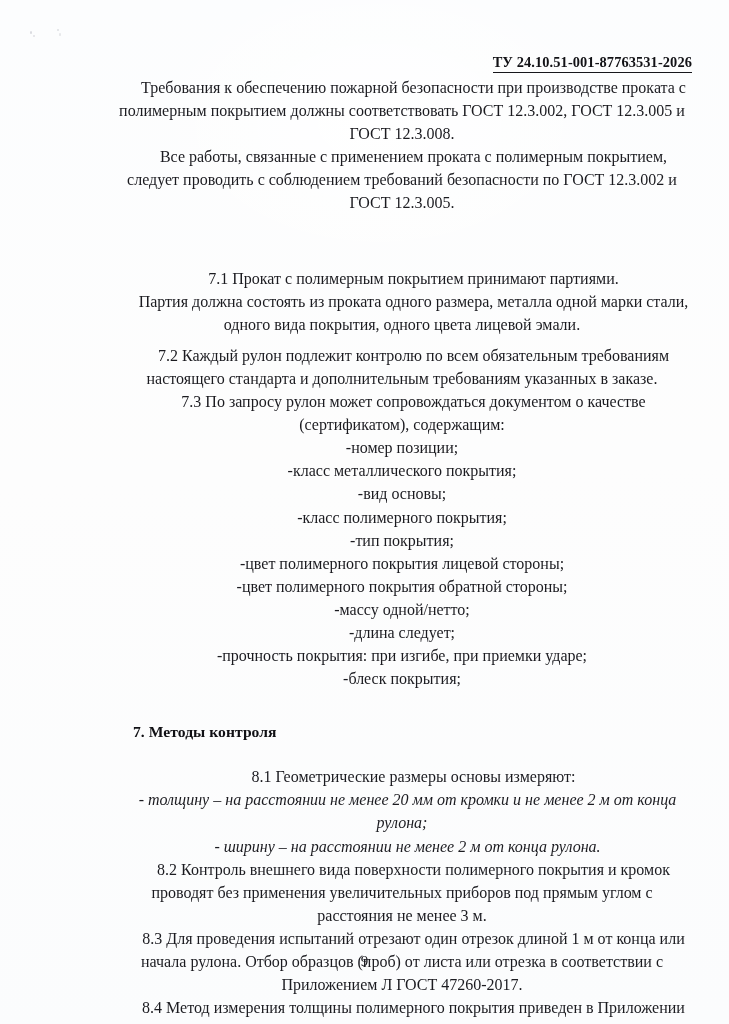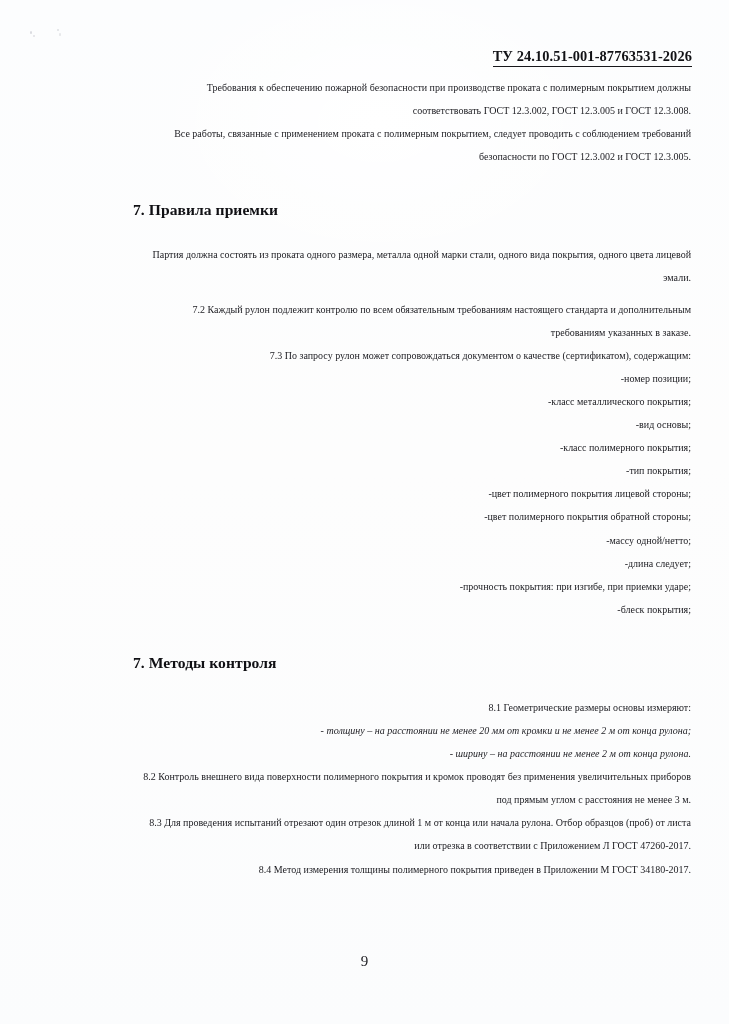--- a/index.html
+++ b/index.html
@@ -31,44 +31,44 @@
     position: absolute;
     background: #b9bcc4;
     opacity: .55;
     border-radius: 50%;
     pointer-events: none;
   }
 
   
   #doc-header {
     position: absolute;
-    top: 48px;
+    top: 54px;
     right: 37px;
     font-weight: bold;
     font-size: 14.4px;
     letter-spacing: .1px;
     border-bottom: 1.4px solid #17171b;
     padding-bottom: 1px;
     white-space: nowrap;
     color: #121216;
   }
 
   
   #content {
     position: absolute;
     left: 113px;
     top: 76px;
     width: 578px;
   }
 
   p {
     margin: 0;
-    font-size: 10px;
+    font-size: 16px;
     line-height: 23.1px;
-    text-align: right;
+    text-align: center;
     color: #1b1b20;
   }
 
   p.indent { text-indent: 23px; }
 
   p.sub     { text-indent: 11px; font-style: italic; }
 
   p.item    { text-indent: 0; }
 
   h2 {
@@ -108,24 +108,24 @@
 
   <div id="doc-header">ТУ 24.10.51-001-87763531-2026</div>
 
   <div id="content">
 
     <p class="indent">Требования к обеспечению пожарной безопасности при производстве проката с полимерным покрытием должны соответствовать ГОСТ 12.3.002, ГОСТ 12.3.005 и ГОСТ 12.3.008.</p>
     <p class="indent">Все работы, связанные с применением проката с полимерным покрытием, следует проводить с соблюдением требований безопасности по ГОСТ 12.3.002 и ГОСТ 12.3.005.</p>
 
     <div class="gap-xl"></div>
 
-    <h2>7. Правила приемки</h2>
 
     <div class="gap-lg"></div>
 
+    <p class="indent">7.1 Прокат с полимерным покрытием принимают партиями.</p>
     <p class="indent">Партия должна состоять из проката одного размера, металла одной марки стали, одного вида покрытия, одного цвета лицевой эмали.</p>
 
     <div class="gap-sm"></div>
 
     <p class="indent">7.2 Каждый рулон подлежит контролю по всем обязательным требованиям настоящего стандарта и дополнительным требованиям указанных в заказе.</p>
     <p class="indent">7.3 По запросу рулон может сопровождаться документом о качестве (сертификатом), содержащим:</p>
 
     <p class="item">-номер позиции;</p>
     <p class="item">-класс металлического покрытия;</p>
     <p class="item">-вид основы;</p>

